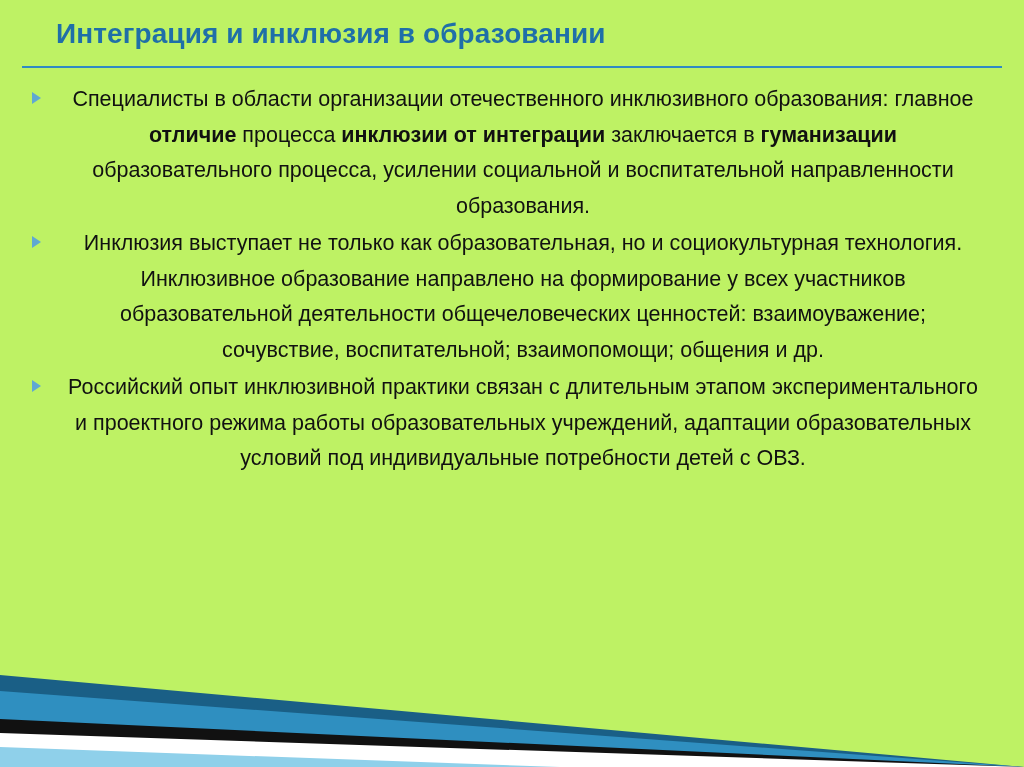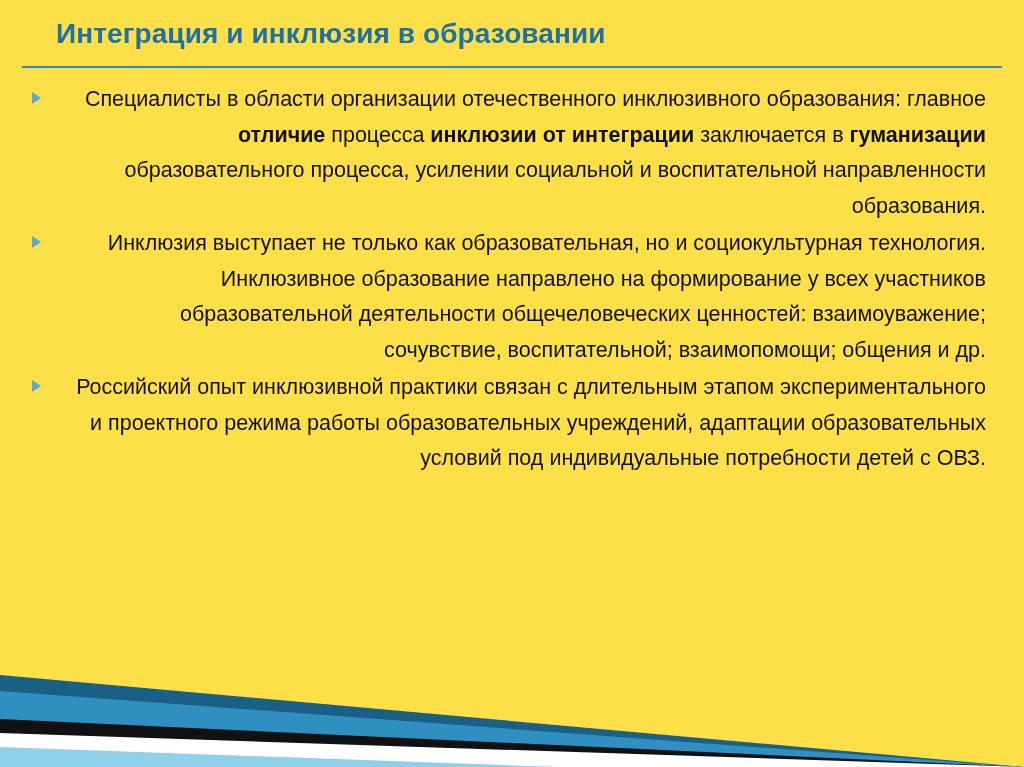--- a/index.html
+++ b/index.html
@@ -12,21 +12,21 @@
     background: #ffffff;
     font-family: "Liberation Sans", sans-serif;
     overflow: hidden;
     position: relative;
   }
 
   .slide {
     position: relative;
     width: 1024px;
     height: 767px;
-    background: #fde047;
+    background: #bef264;
     overflow: hidden;
   }
 
   
   .title-area {
     position: absolute;
     left: 0;
     top: 18px;
     width: 1024px;
     height: 52px;
@@ -69,21 +69,21 @@
     width: 0;
     height: 0;
     border-top: 6px solid transparent;
     border-bottom: 6px solid transparent;
     border-left: 9px solid #5fa8d3;
   }
   .bullet .text {
     font-size: 21.5px;
     line-height: 35.5px;
     color: #111111;
-    text-align: right;
+    text-align: center;
   }
   .bullet .text b {
     font-weight: bold;
   }
 
   
   .deco {
     position: absolute;
     left: 0;
     bottom: 0;

